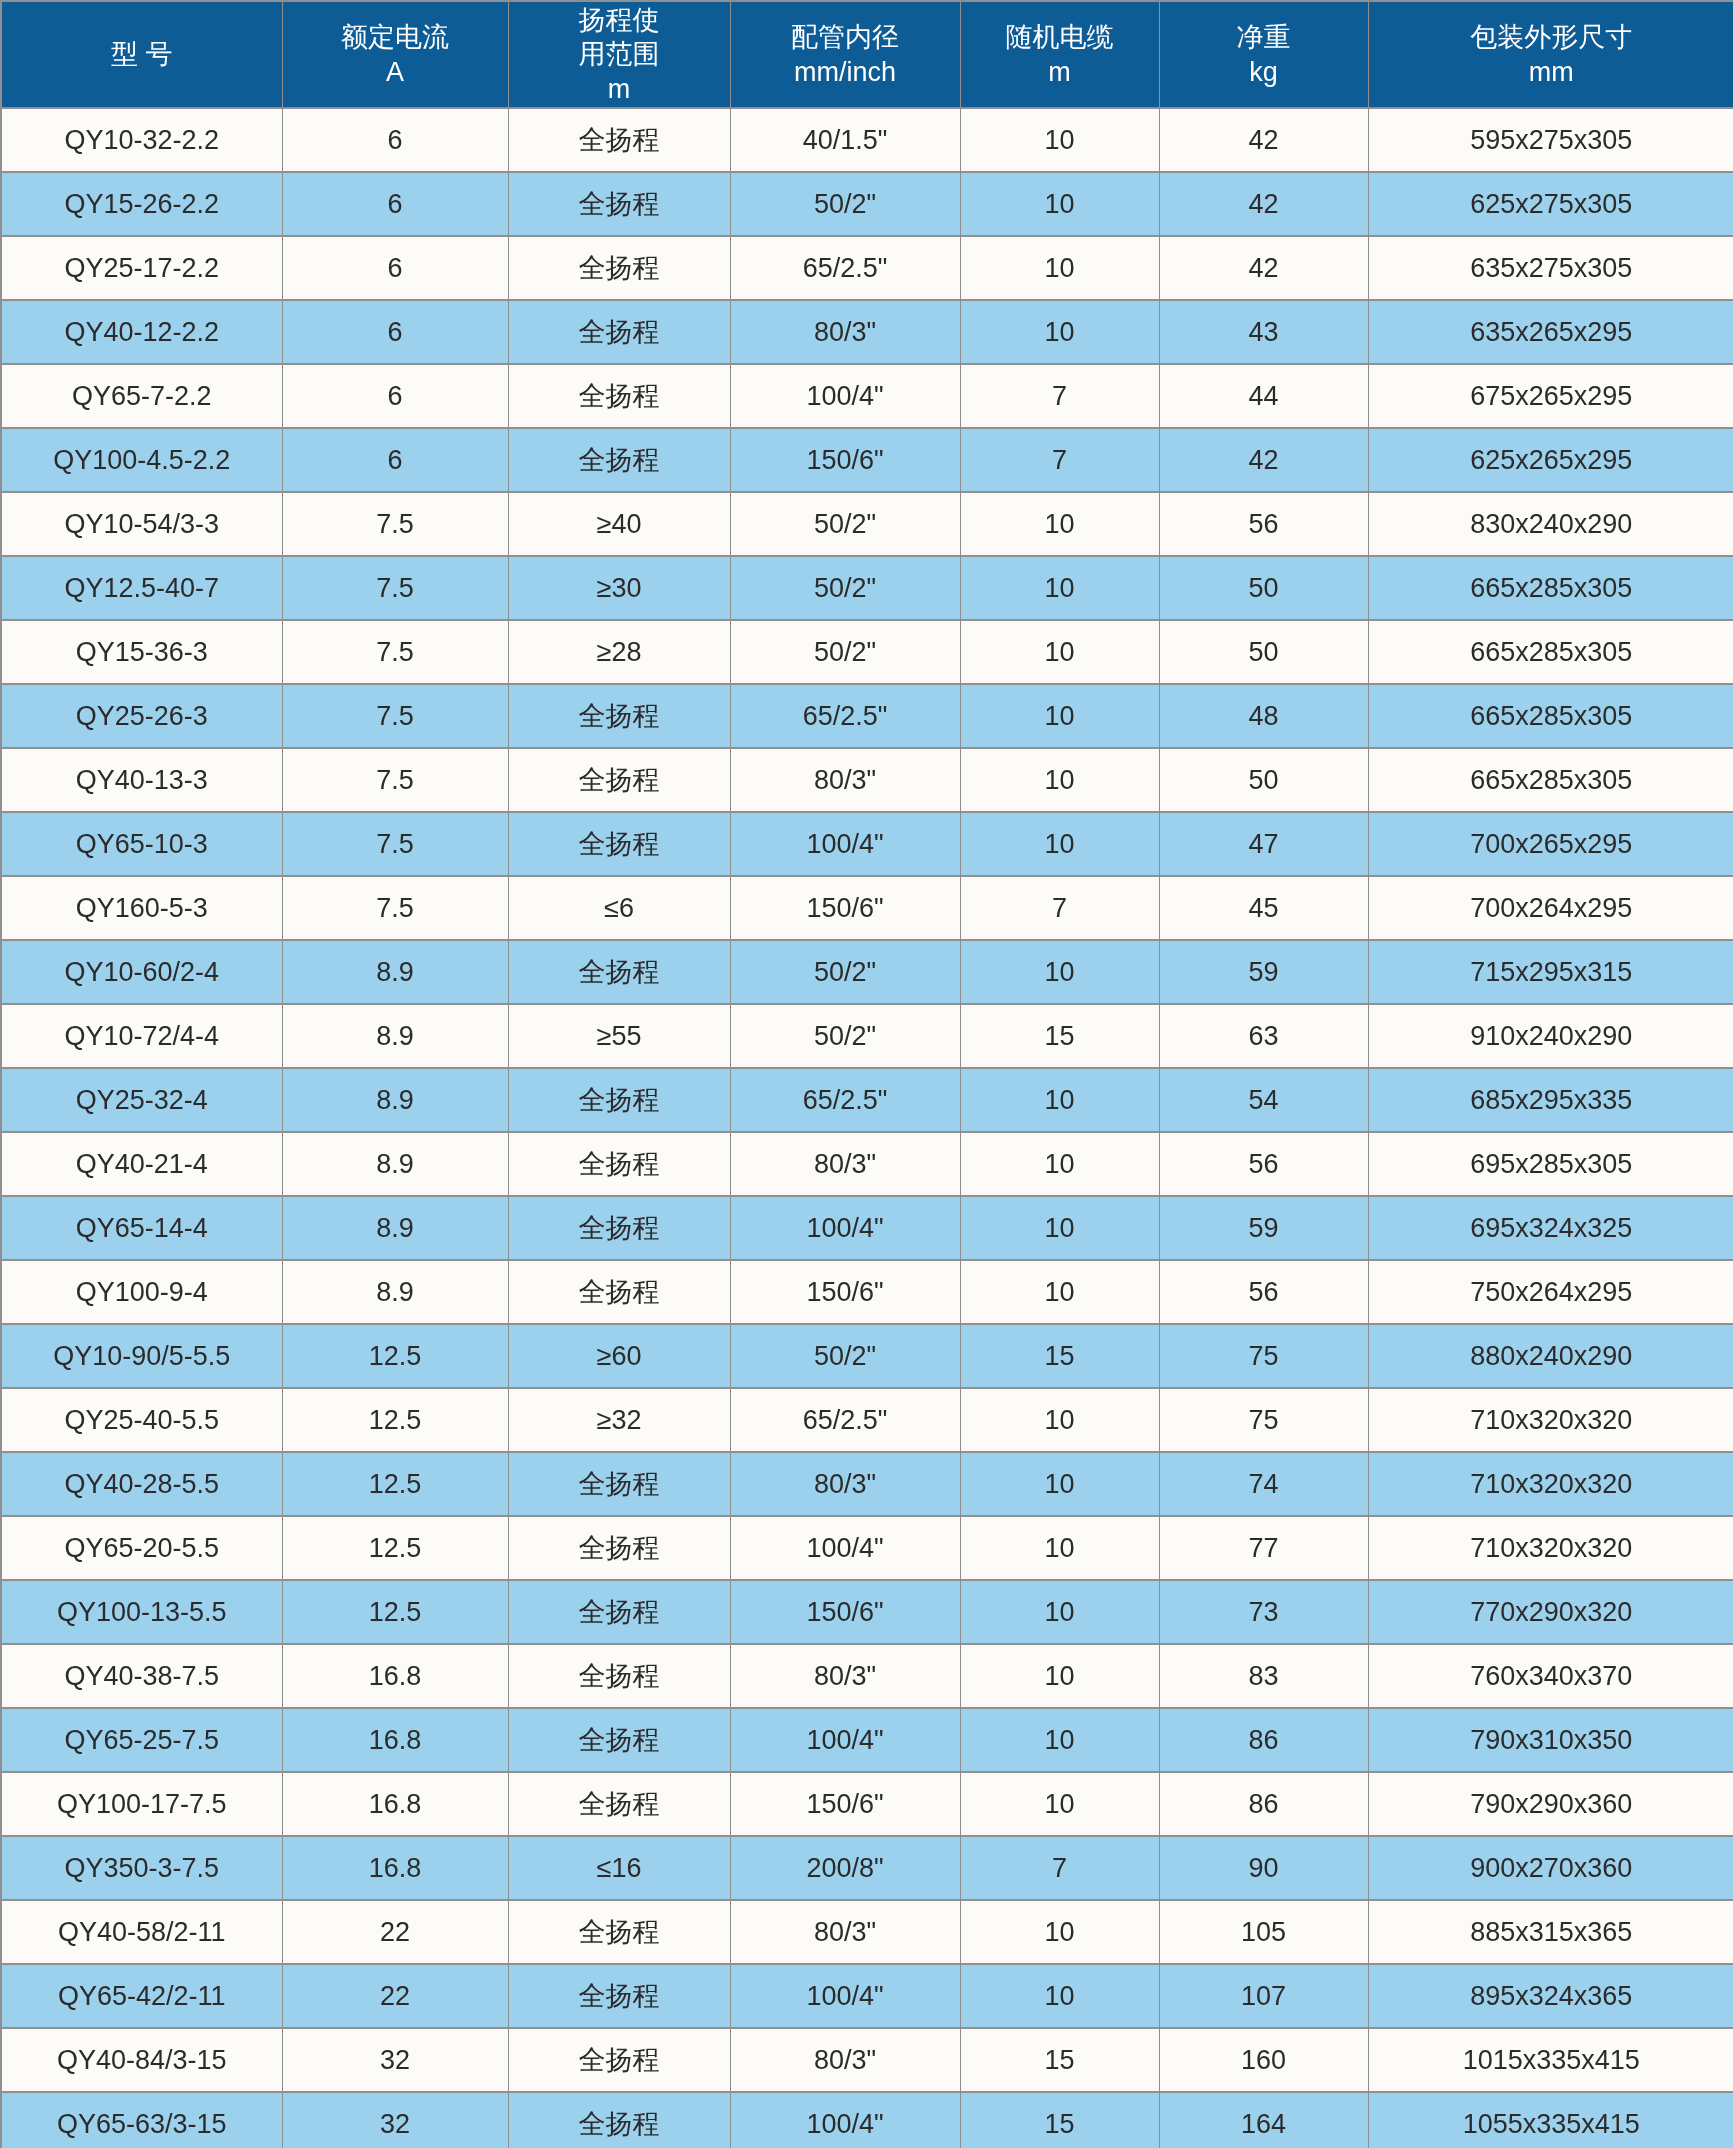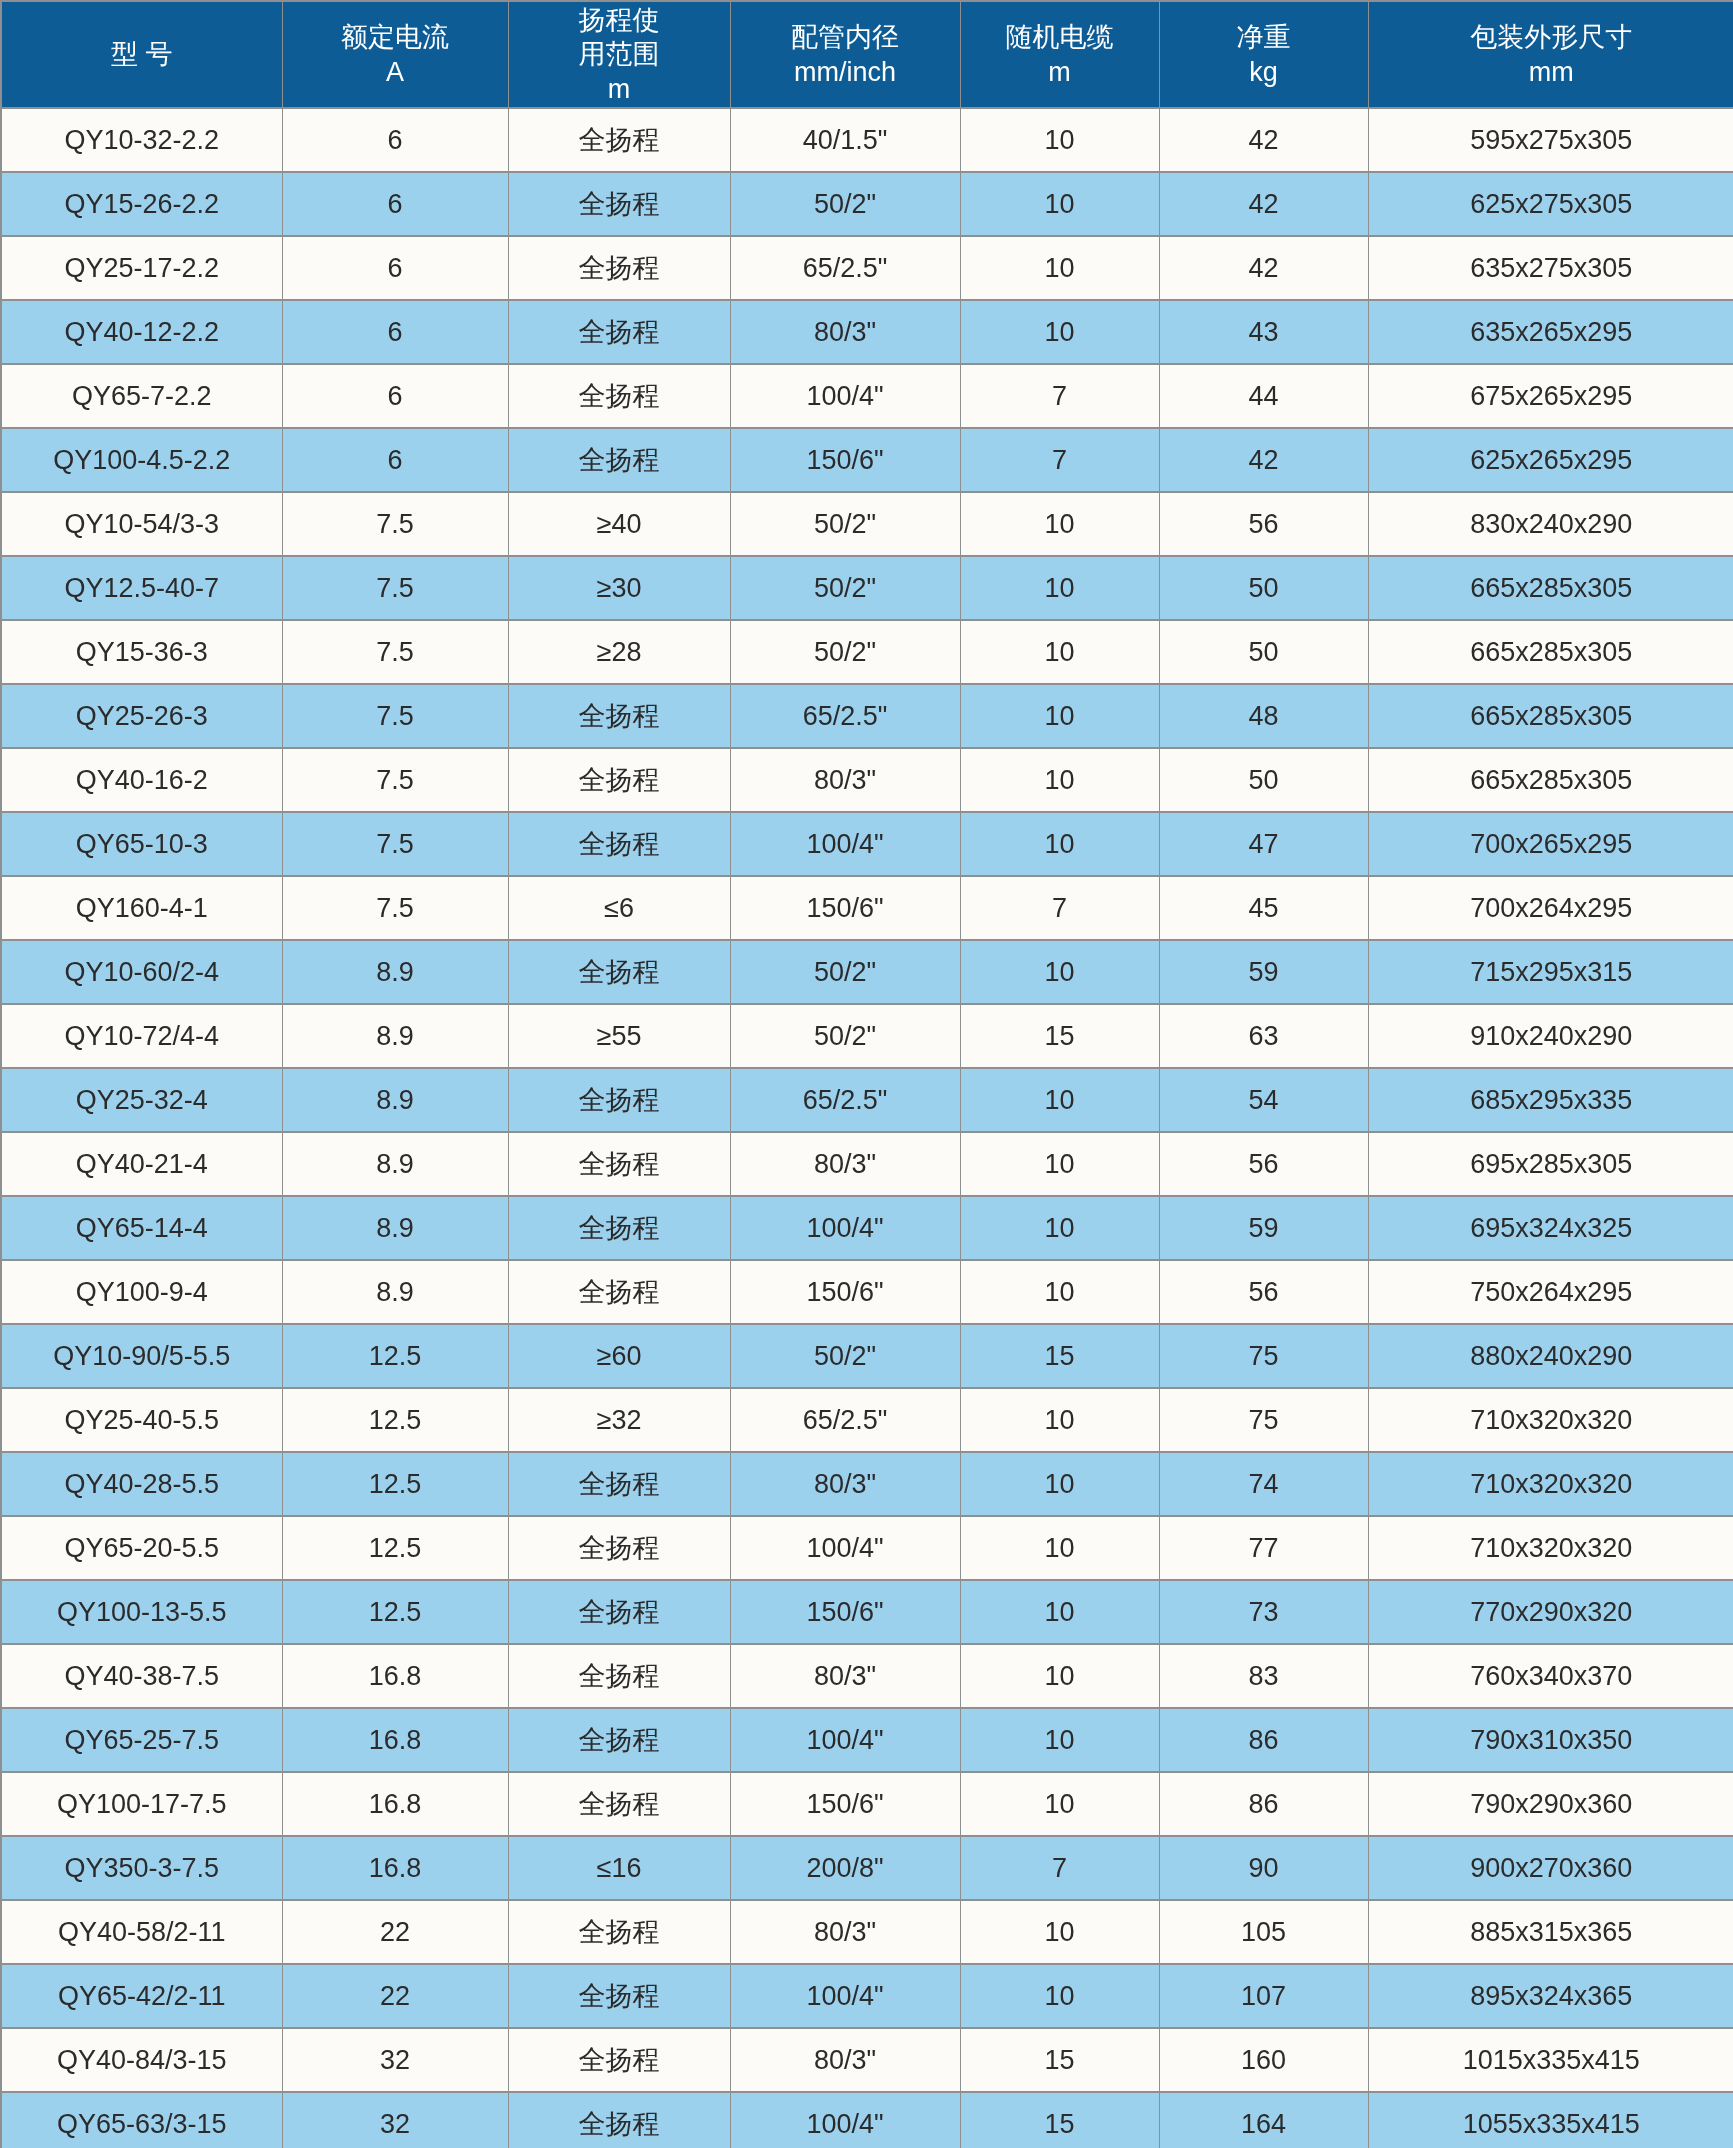--- a/index.html
+++ b/index.html
@@ -170,39 +170,39 @@
         <tr class="blue">
           <td>QY25-26-3</td>
           <td>7.5</td>
           <td>全扬程</td>
           <td>65/2.5"</td>
           <td>10</td>
           <td>48</td>
           <td>665x285x305</td>
         </tr>
         <tr class="white">
-          <td>QY40-16-2</td>
+          <td>QY40-13-3</td>
           <td>7.5</td>
           <td>全扬程</td>
           <td>80/3"</td>
           <td>10</td>
           <td>50</td>
           <td>665x285x305</td>
         </tr>
         <tr class="blue">
           <td>QY65-10-3</td>
           <td>7.5</td>
           <td>全扬程</td>
           <td>100/4"</td>
           <td>10</td>
           <td>47</td>
           <td>700x265x295</td>
         </tr>
         <tr class="white">
-          <td>QY160-4-1</td>
+          <td>QY160-5-3</td>
           <td>7.5</td>
           <td>≤6</td>
           <td>150/6"</td>
           <td>7</td>
           <td>45</td>
           <td>700x264x295</td>
         </tr>
         <tr class="blue">
           <td>QY10-60/2-4</td>
           <td>8.9</td>

